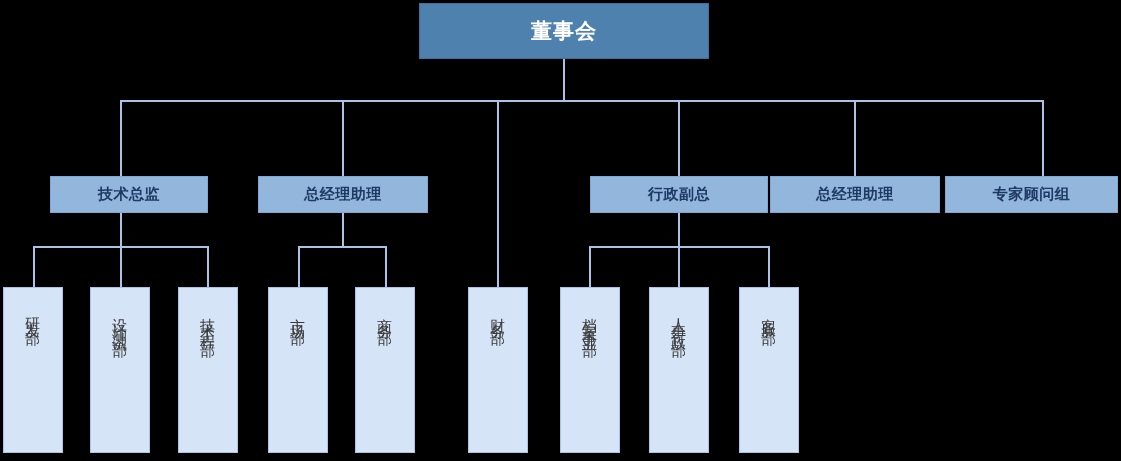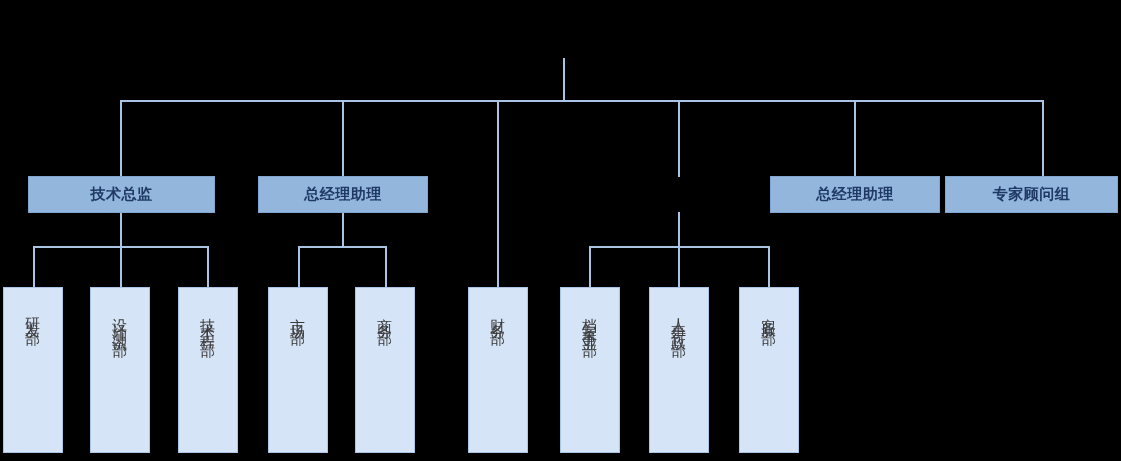--- a/index.html
+++ b/index.html
@@ -96,26 +96,32 @@
   <div class="conn conn-h" style="left:298px; top:246px; width:89px;"></div>
   <div class="conn conn-v" style="left:298px; top:246px; height:42px;"></div>
   <div class="conn conn-v" style="left:385px; top:246px; height:42px;"></div>
 
   <div class="conn conn-v" style="left:678px; top:212px; height:36px;"></div>
   <div class="conn conn-h" style="left:589px; top:246px; width:180px;"></div>
   <div class="conn conn-v" style="left:589px; top:246px; height:42px;"></div>
   <div class="conn conn-v" style="left:678px; top:246px; height:42px;"></div>
   <div class="conn conn-v" style="left:768px; top:246px; height:42px;"></div>
 
+  <div class="node node-root" style="left:419px; top:3px; width:290px; height:56px;">
+    <span>董事会</span>
+  </div>
 
-  <div class="node node-l2" style="left:28px; top:176px; width:187px; height:37px;text-align:right;">
+  <div class="node node-l2" style="left:50px; top:176px; width:158px; height:37px;text-align:right;">
     <span>技术总监</span>
   </div>
   <div class="node node-l2" style="left:258px; top:176px; width:170px; height:37px;">
     <span>总经理助理</span>
+  </div>
+  <div class="node node-l2" style="left:590px; top:176px; width:178px; height:37px;">
+    <span>行政副总</span>
   </div>
   <div class="node node-l2" style="left:945px; top:176px; width:173px; height:37px;">
     <span>专家顾问组</span>
   </div>
   <div class="node node-l2" style="left:770px; top:176px; width:170px; height:37px;">
     <span>总经理助理</span>
   </div>
 
   <div class="node node-l3" style="left:3px; top:287px; width:60px; height:166px;">
     <span class="vtext">研发部</span>

